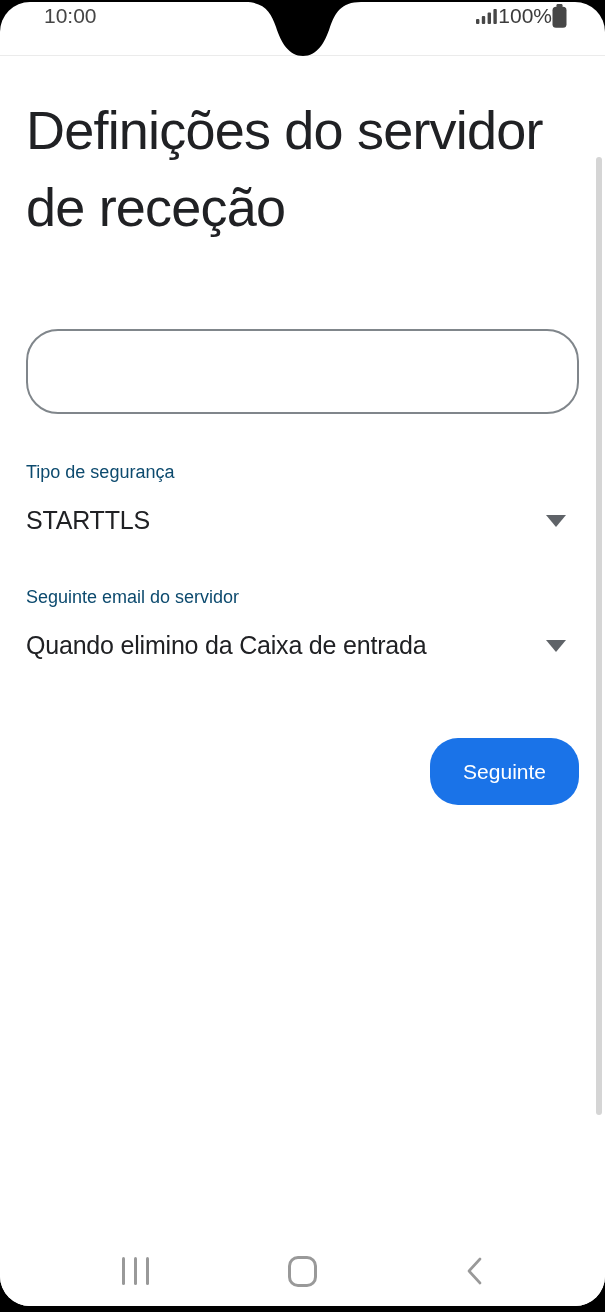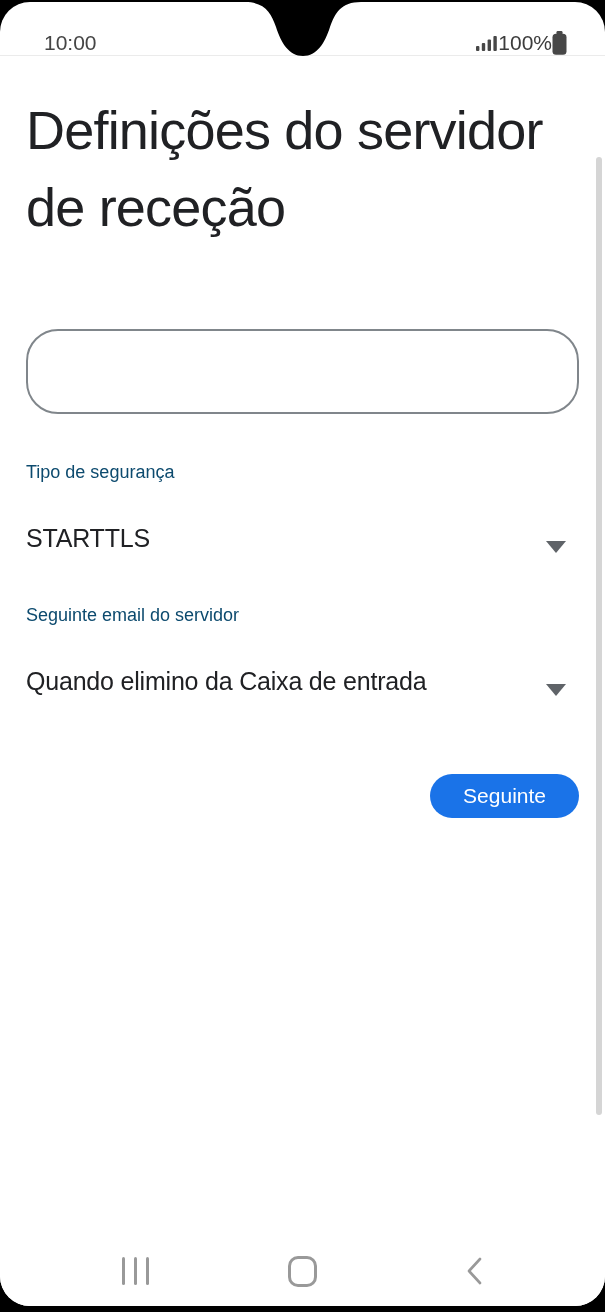--- a/index.html
+++ b/index.html
@@ -17,21 +17,21 @@
     overflow:hidden;
   }
   .notch {
     position:absolute; top:0; left:50%;
     transform:translateX(-50%);
     z-index:20; line-height:0;
   }
   
   .status-bar {
     height:54px;
-    display:flex; align-items:flex-end; justify-content:space-between;
+    display:flex; align-items:flex-start; justify-content:space-between;
     padding:2px 38px 0 44px;
     border-bottom:1px solid #ebebeb;
   }
   .status-time { font-size:21px; color:#454545; }
   .status-right { display:flex; align-items:center; }
   .status-right .pct { font-size:21px; color:#3c3c3c; }
   
   .content { padding:0 26px; }
   .page-title {
     margin-top:36px;
@@ -69,36 +69,36 @@
     transform:translateY(-50%);
     width:42px; height:42px;
     display:flex; align-items:center; justify-content:center;
     background:none; border:none; cursor:pointer;
   }
   
   .select-group { margin-top:46px; }
   .select-group + .select-group { margin-top:52px; }
   .select-label { font-size:18px; color:#0c4a6e; }
   .select-row {
-    display:flex; align-items:flex-end; justify-content:space-between;
-    margin-top:41px; cursor:pointer;
+    display:flex; align-items:center; justify-content:space-between;
+    margin-top:23px; cursor:pointer;
   }
   .select-value { font-size:25px; color:#202124; letter-spacing:-0.2px; }
   .caret {
     width:0; height:0;
     border-left:10px solid transparent;
     border-right:10px solid transparent;
     border-top:12px solid #5f6368;
     margin-right:13px;
   }
   
   .next-button {
     display:block;
     margin:78px 0 0 auto;
-    height:44px; padding:0 33px;
+    height:67px; padding:0 33px;
     border:none; border-radius:28px;
     background:#1a73e8; color:#fff;
     font-size:21px; font-family:inherit;
     cursor:pointer;
   }
   
   .scrollbar-thumb {
     position:absolute; top:155px; right:3px;
     width:6px; height:958px;
     background:#d5d5d5; border-radius:3px;

